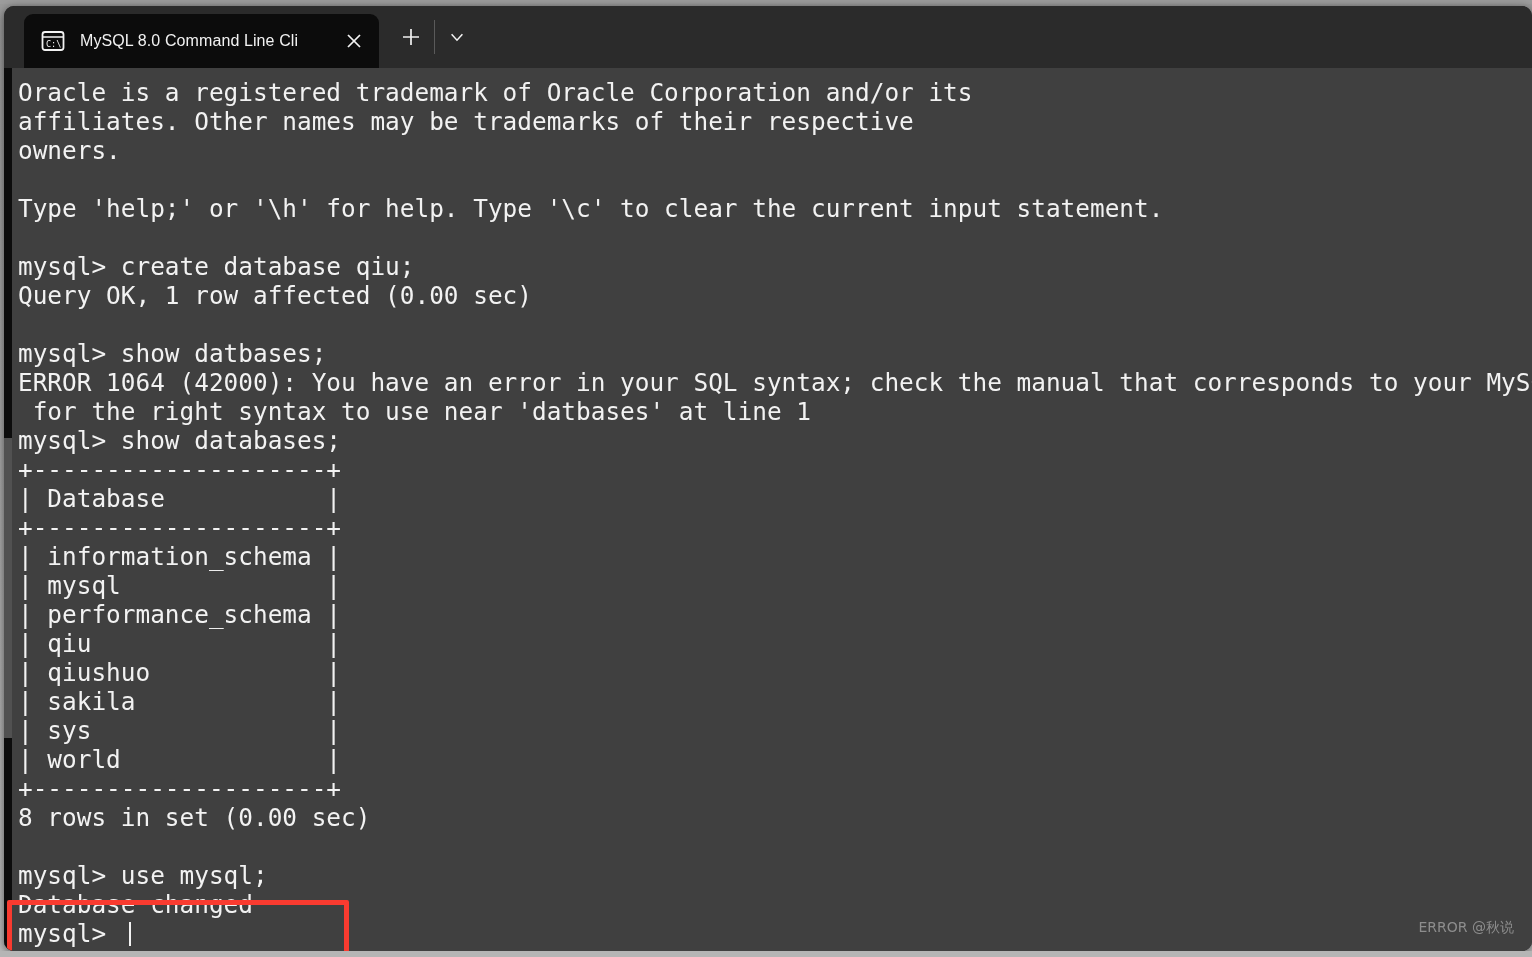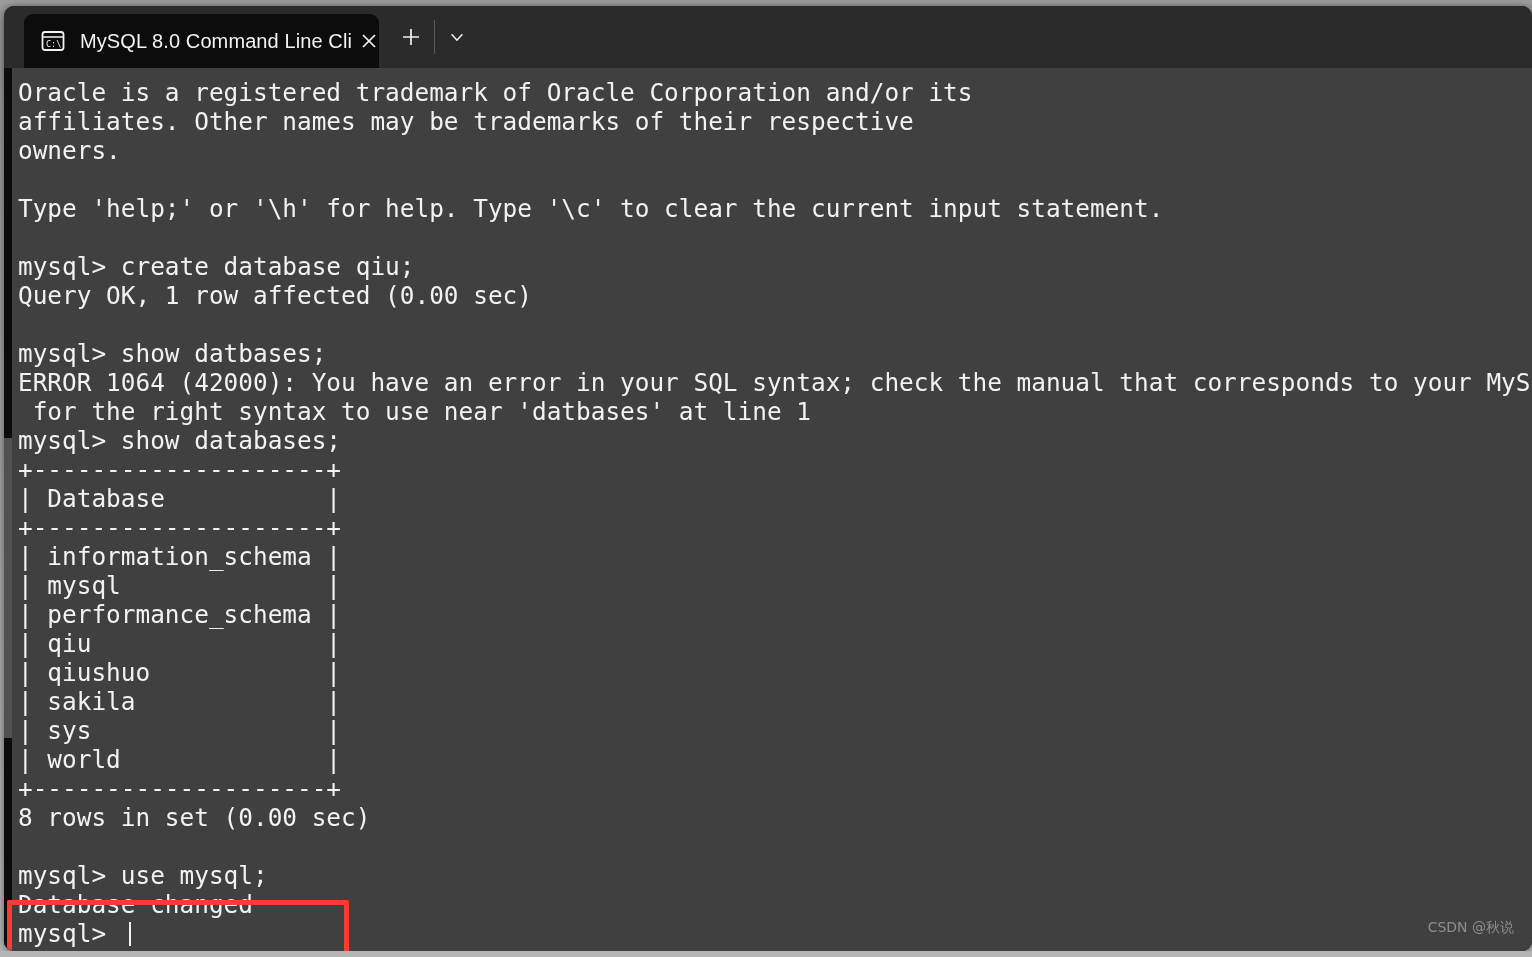--- a/index.html
+++ b/index.html
@@ -60,21 +60,21 @@
   }
   #tab-icon {
     width: 26px;
     height: 26px;
     flex: 0 0 26px;
     margin-right: 14px;
     display: block;
   }
   #tab-title {
     color: #f2f2f2;
-    font-size: 20px;
+    font-size: 16px;
     font-family: "Liberation Sans", sans-serif;
     white-space: nowrap;
     letter-spacing: .1px;
     flex: 1 1 auto;
   }
   #tab-close {
     width: 34px;
     height: 34px;
     margin-right: 8px;
     flex: 0 0 34px;
@@ -252,18 +252,18 @@
 
   <div id="console">
     <div id="console-scrollstrip">
       <div id="console-scroll-thumb"></div>
     </div>
 
     <div id="lines"><div class="l">Oracle is a registered trademark of Oracle Corporation and/or its</div><div class="l">affiliates. Other names may be trademarks of their respective</div><div class="l">owners.</div><div class="l"></div><div class="l">Type 'help;' or '\h' for help. Type '\c' to clear the current input statement.</div><div class="l"></div><div class="l">mysql&gt; create database qiu;</div><div class="l">Query OK, 1 row affected (0.00 sec)</div><div class="l"></div><div class="l">mysql&gt; show datbases;</div><div class="l">ERROR 1064 (42000): You have an error in your SQL syntax; check the manual that corresponds to your MySQL ser</div><div class="l"> for the right syntax to use near 'datbases' at line 1</div><div class="l">mysql&gt; show databases;</div><div class="l">+--------------------+</div><div class="l">| Database           |</div><div class="l">+--------------------+</div><div class="l">| information_schema |</div><div class="l">| mysql              |</div><div class="l">| performance_schema |</div><div class="l">| qiu                |</div><div class="l">| qiushuo            |</div><div class="l">| sakila             |</div><div class="l">| sys                |</div><div class="l">| world              |</div><div class="l">+--------------------+</div><div class="l">8 rows in set (0.00 sec)</div><div class="l"></div><div class="l">mysql&gt; use mysql;</div><div class="l">Database changed</div><div class="l">mysql&gt; <span class="cursor"></span></div></div>
 
     <div id="annotation-box"></div>
 
-    <div id="watermark">CSDN @秋说</div>
+    <div id="watermark">ERROR @秋说</div>
   </div>
 
 </div>
 
 <div id="bottom-strip"></div>
 
 </body></html>

